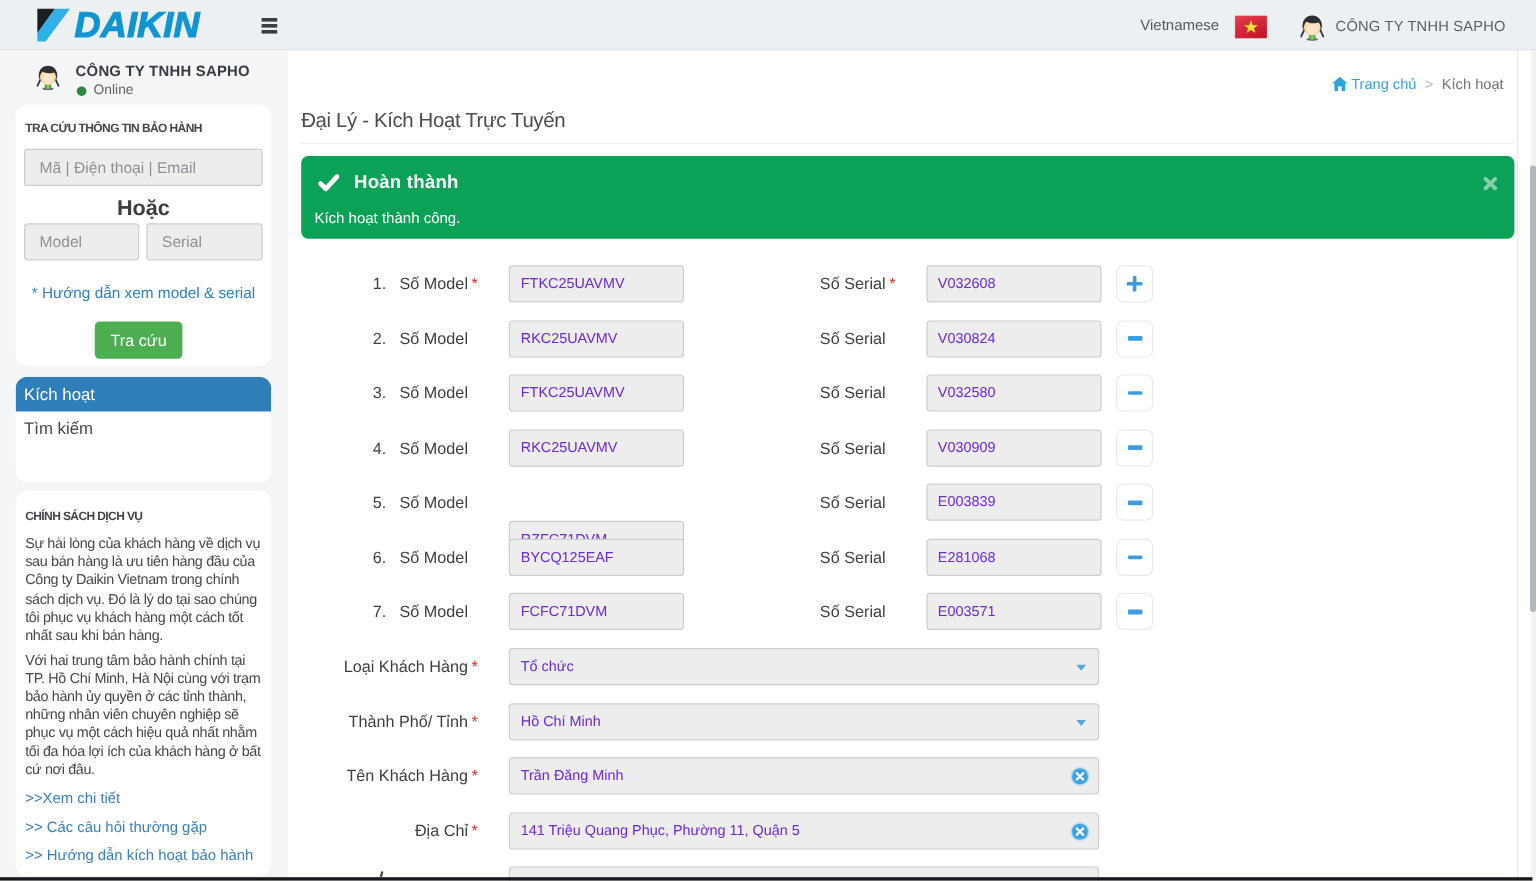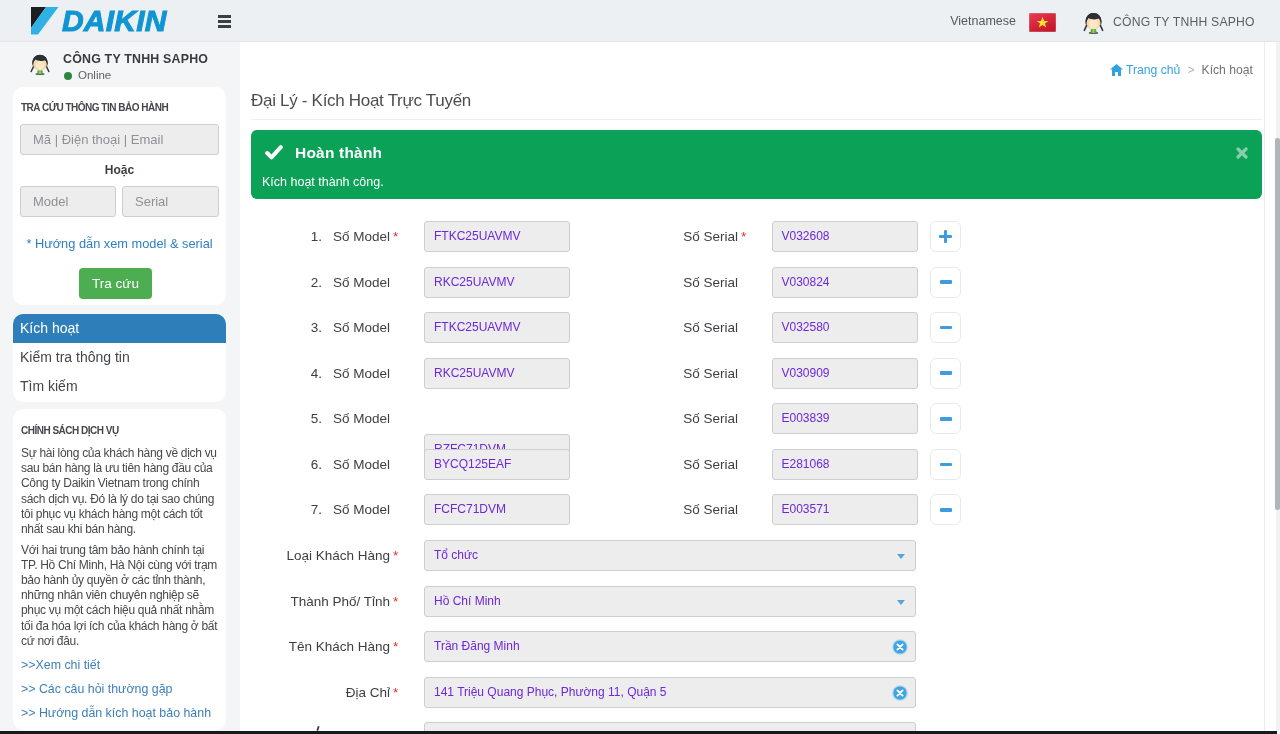--- a/index.html
+++ b/index.html
@@ -120,30 +120,29 @@
       <path d="M4.3,12.8 C4.3,7 7.6,3.8 12,3.8 C16.4,3.8 19.7,7 19.7,12.8 C19.7,13.6 19.6,14.3 19.4,15 C19,12 18.6,10.6 17.2,9.2 C14.8,10.4 9.6,10.3 7.3,8.6 C5.8,10 5,12 4.6,15 C4.4,14.3 4.3,13.6 4.3,12.8 Z" fill="#2c3036"></path>
     </g>
   </svg>
   <div id="profile-name">CÔNG TY TNHH SAPHO</div>
   <div id="online-dot"></div>
   <div id="online-txt">Online</div>
 
   <div class="card" style="top:87px; height:218px;">
     <div class="s-head" style="position:absolute;left:8px;top:15px;">TRA CỨU THÔNG TIN BẢO HÀNH</div>
     <div class="s-input" style="left:7px;top:37px;width:199px;">Mã | Điện thoại | Email</div>
-    <div style="position:absolute;left:0;top:76px;width:213px;text-align:center;font-size:12px;font-weight:600;color:#3c3f42;">Hoặc</div>
+    <div style="position:absolute;left:0;top:76px;width:213px;text-align:center;font-size:18px;font-weight:600;color:#3c3f42;">Hoặc</div>
     <div class="s-input" style="left:7px;top:99px;width:96px;">Model</div>
     <div class="s-input" style="left:109px;top:99px;width:97px;">Serial</div>
     <div style="position:absolute;left:0;top:149px;width:213px;text-align:center;font-size:12.8px;color:#2f7fc1;">* Hướng dẫn xem model &amp; serial</div>
   </div>
   <div id="btn-tracuu">Tra cứu</div>
 
   <div class="card" style="top:313.5px; height:88px; overflow:hidden;">
     <div class="menu-item menu-active">Kích hoạt</div>
-    <div class="menu-item">Kiểm tra thông tin</div>
     <div class="menu-item">Tìm kiếm</div>
   </div>
 
   <div class="card" style="top:409px; height:321px;">
     <div class="s-head" style="position:absolute;left:8px;top:16px;">CHÍNH SÁCH DỊCH VỤ</div>
     <div class="para" style="position:absolute;left:8px;top:133.5px;">Với hai trung tâm bảo hành chính tại<br>TP. Hồ Chí Minh, Hà Nội cùng với trạm<br>bảo hành ủy quyền ở các tỉnh thành,<br>những nhân viên chuyên nghiệp sẽ<br>phục vụ một cách hiệu quả nhất nhằm<br>tối đa hóa lợi ích của khách hàng ở bất<br>cứ nơi đâu.</div>
     <div class="para" style="position:absolute;left:8px;top:37px;">Sự hài lòng của khách hàng về dịch vụ<br>sau bán hàng là ưu tiên hàng đầu của<br>Công ty Daikin Vietnam trong chính<br>sách dịch vụ. Đó là lý do tại sao chúng<br>tôi phục vụ khách hàng một cách tốt<br>nhất sau khi bán hàng.</div>
     <div class="slink" style="position:absolute;left:8px;top:249px;">&gt;&gt;Xem chi tiết</div>
     <div class="slink" style="position:absolute;left:8px;top:273px;">&gt;&gt; Các câu hỏi thường gặp</div>
     <div class="slink" style="position:absolute;left:8px;top:296.5px;">&gt;&gt; Hướng dẫn kích hoạt bảo hành</div>

